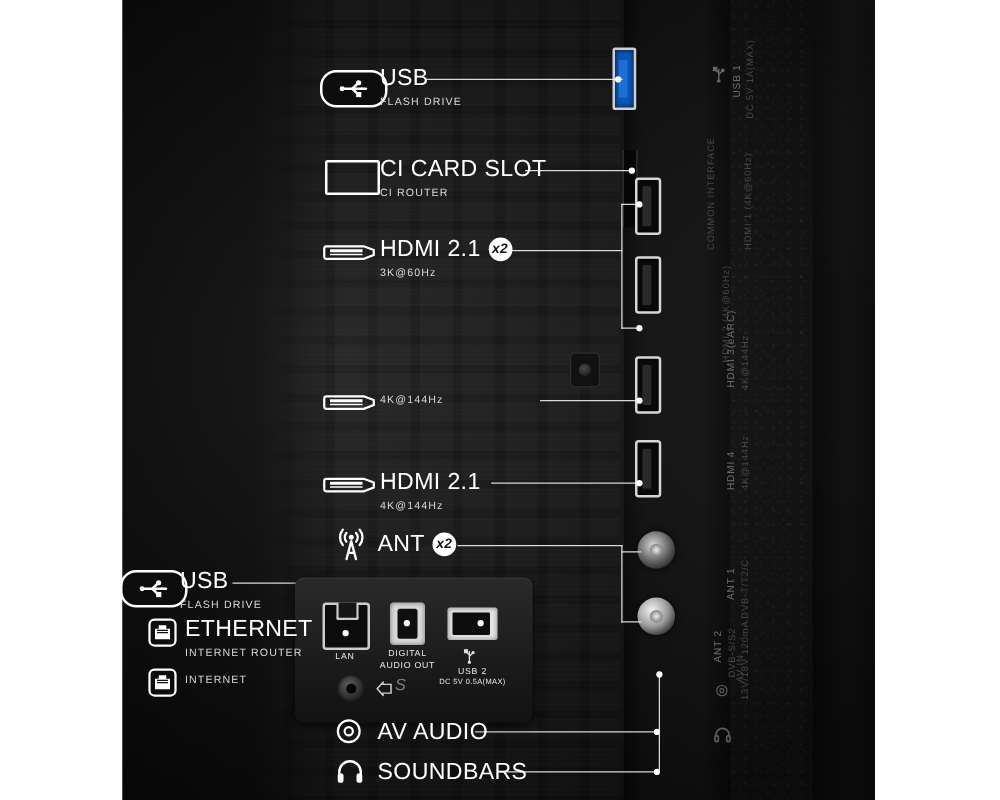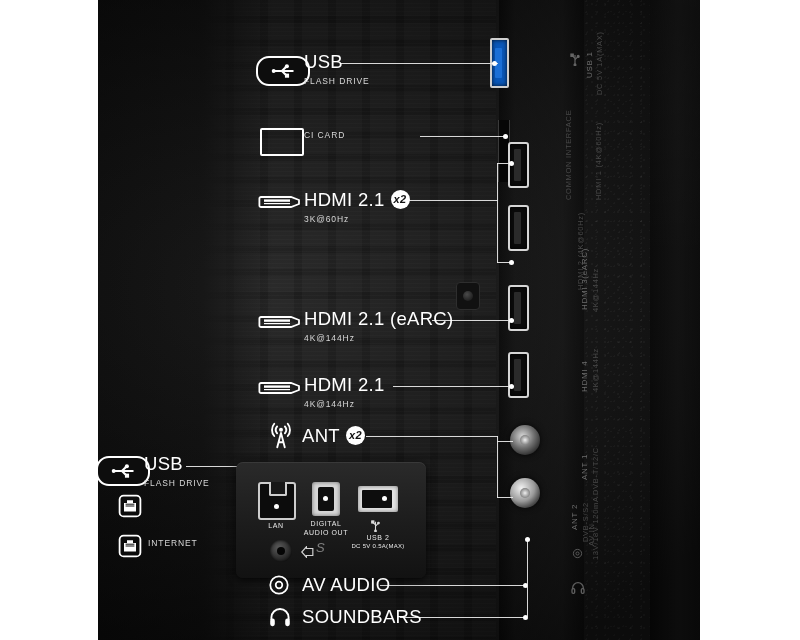--- a/index.html
+++ b/index.html
@@ -320,21 +320,22 @@
       <path d="M18 12h3"></path>
     </svg>
   </div>
   <div class="lbl" style="left:304px;top:53px;">
     <div class="t big">USB</div>
     <div class="s">FLASH DRIVE</div>
   </div>
 
   <div class="icn ci-rect" style="left:260px;top:128px;"></div>
   <div class="lbl" style="left:304px;top:126px;">
-    <div class="s">CI CARD</div>
+    <div class="t big">CI CARD SLOT</div>
+    <div class="s">CI ROUTER</div>
   </div>
 
   <div class="icn hdmi-ic" style="left:258px;top:192px;">
     <svg width="44" height="20" viewBox="0 0 44 20" fill="none" stroke="#fff" stroke-width="1.8">
       <path d="M3 5h30l8 3v4l-8 3H3a1.6 1.6 0 0 1-1.6-1.6V6.6A1.6 1.6 0 0 1 3 5z"></path>
       <path d="M6 8.6h26" stroke-width="2.4"></path>
       <path d="M6 11.6h26" stroke-width="1.2"></path>
     </svg>
   </div>
   <div class="lbl" style="left:304px;top:190px;">
@@ -343,21 +344,20 @@
   </div>
 
   <div class="icn hdmi-ic" style="left:258px;top:312px;">
     <svg width="44" height="20" viewBox="0 0 44 20" fill="none" stroke="#fff" stroke-width="1.8">
       <path d="M3 5h30l8 3v4l-8 3H3a1.6 1.6 0 0 1-1.6-1.6V6.6A1.6 1.6 0 0 1 3 5z"></path>
       <path d="M6 8.6h26" stroke-width="2.4"></path>
       <path d="M6 11.6h26" stroke-width="1.2"></path>
     </svg>
   </div>
   <div class="lbl" style="left:304px;top:310px;">
-    <div class="t big">HDMI 2.1 (eARC)</div>
     <div class="s">4K@144Hz</div>
   </div>
 
   <div class="icn hdmi-ic" style="left:258px;top:378px;">
     <svg width="44" height="20" viewBox="0 0 44 20" fill="none" stroke="#fff" stroke-width="1.8">
       <path d="M3 5h30l8 3v4l-8 3H3a1.6 1.6 0 0 1-1.6-1.6V6.6A1.6 1.6 0 0 1 3 5z"></path>
       <path d="M6 8.6h26" stroke-width="2.4"></path>
       <path d="M6 11.6h26" stroke-width="1.2"></path>
     </svg>
   </div>
@@ -393,20 +393,24 @@
     <div class="s">FLASH DRIVE</div>
   </div>
 
   <div class="icn sq-ic" style="left:118px;top:494px;">
     <svg width="24" height="24" viewBox="0 0 24 24">
       <rect x="1.6" y="1.6" width="20.8" height="20.8" rx="4" fill="none" stroke="#fff" stroke-width="1.8"></rect>
       <path d="M6 9h3V6.2h6V9h3v8.4H6z" fill="#fff"></path>
       <path d="M7.6 10.2h8.8M7.6 12h8.8" stroke="#111" stroke-width="1"></path>
     </svg>
   </div>
+  <div class="lbl" style="left:148px;top:494px;">
+    <div class="t big">ETHERNET</div>
+    <div class="s">INTERNET ROUTER</div>
+  </div>
 
   <div class="icn sq-ic" style="left:118px;top:534px;">
     <svg width="24" height="24" viewBox="0 0 24 24">
       <rect x="1.6" y="1.6" width="20.8" height="20.8" rx="4" fill="none" stroke="#fff" stroke-width="1.8"></rect>
       <path d="M6 9h3V6.2h6V9h3v8.4H6z" fill="#fff"></path>
       <path d="M7.6 10.2h8.8M7.6 12h8.8" stroke="#111" stroke-width="1"></path>
     </svg>
   </div>
   <div class="lbl" style="left:148px;top:534px;">
     <div class="s">INTERNET</div>

